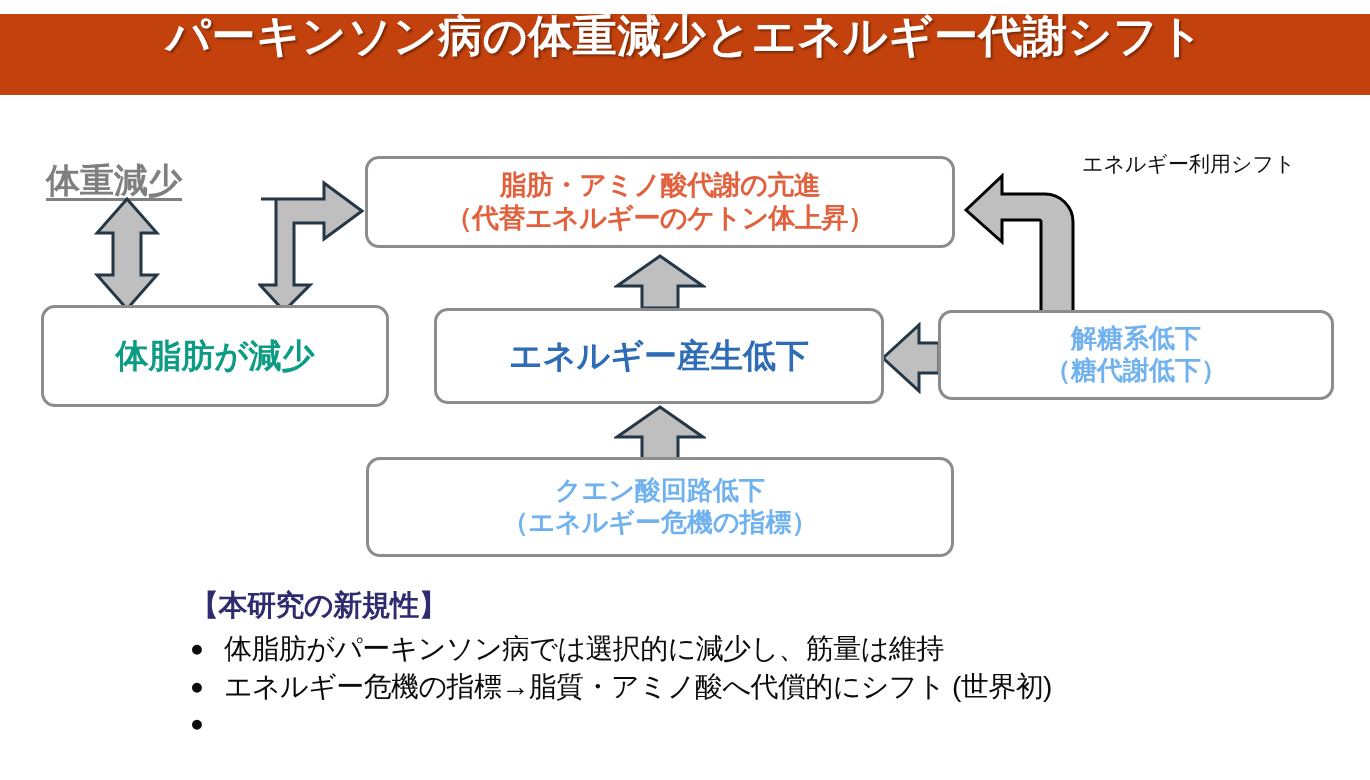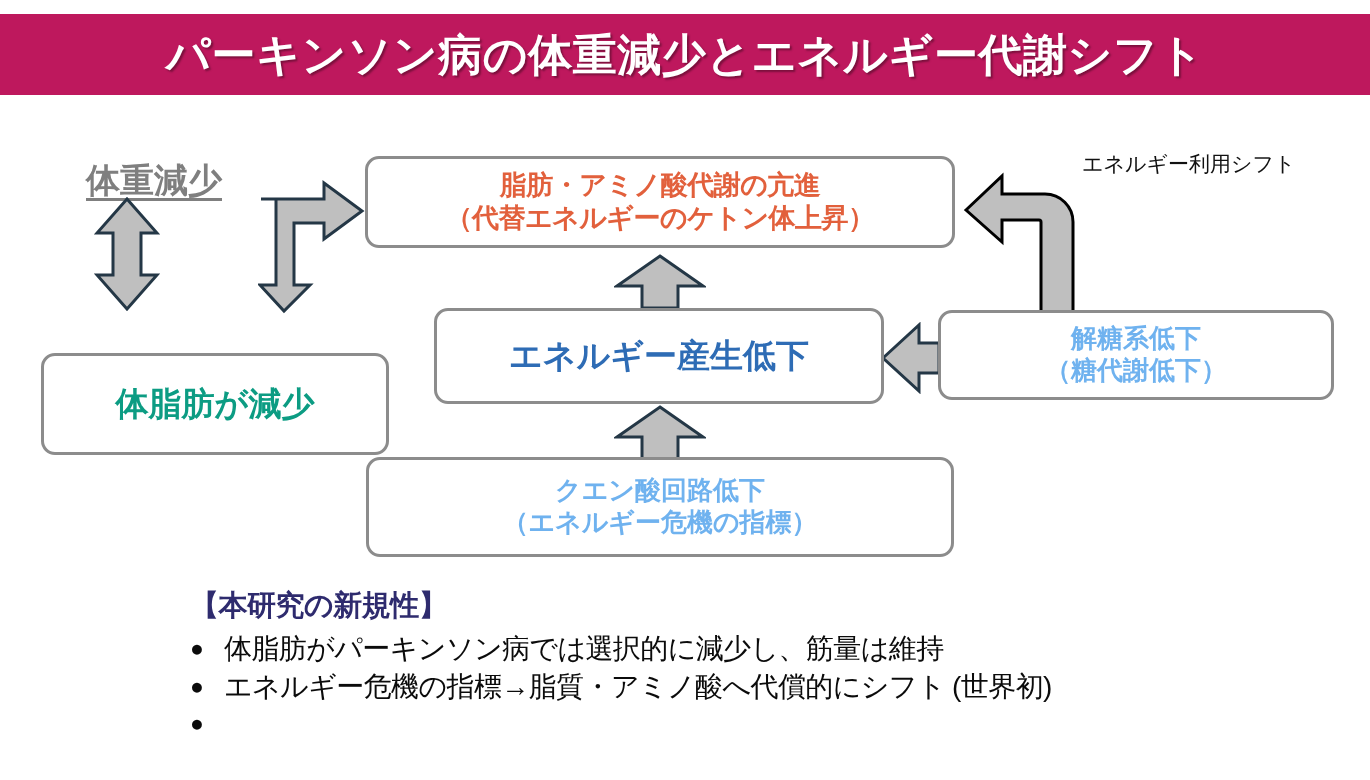--- a/index.html
+++ b/index.html
@@ -20,23 +20,23 @@
     overflow: hidden;
   }
 
   
   #title-banner {
     position: absolute;
     left: 0;
     top: 14px;
     width: 1370px;
     height: 81px;
-    background: #be185d;
+    background: #c2410c;
     display: flex;
-    align-items: center;
+    align-items: flex-start;
     justify-content: center;
   }
   #title-text {
     color: #ffffff;
     font-size: 44px;
     font-weight: bold;
     letter-spacing: 0.5px;
     line-height: 1;
     white-space: nowrap;
     text-shadow: 2px 2px 2px rgba(0,0,0,0.35);
@@ -63,21 +63,20 @@
     width: 590px; height: 92px;
     font-size: 27px;
     color: #e2603c;
     letter-spacing: -0.5px;
   }
   #node-bodyfat {
     left: 41px; top: 305px;
     width: 348px; height: 102px;
     font-size: 33px;
     color: #0c9c83;
-    margin-top: 48px;
   }
   #node-energy {
     left: 434px; top: 308px;
     width: 450px; height: 96px;
     font-size: 33px;
     color: #2e6cb5;
   }
   #node-glycolysis {
     left: 938px; top: 310px;
     width: 396px; height: 90px;
@@ -95,21 +94,20 @@
   #weight-loss-label {
     position: absolute;
     left: 46px; top: 158px;
     font-size: 34px;
     font-weight: bold;
     color: #7f7f7f;
     text-decoration: underline;
     text-decoration-thickness: 3px;
     text-underline-offset: 6px;
     white-space: nowrap;
-    margin-left: 40px;
   }
 
   
   #shift-annotation {
     position: absolute;
     left: 1082px; top: 150px;
     width: 280px;
     font-size: 21px;
     font-weight: normal;
     color: #111111;

